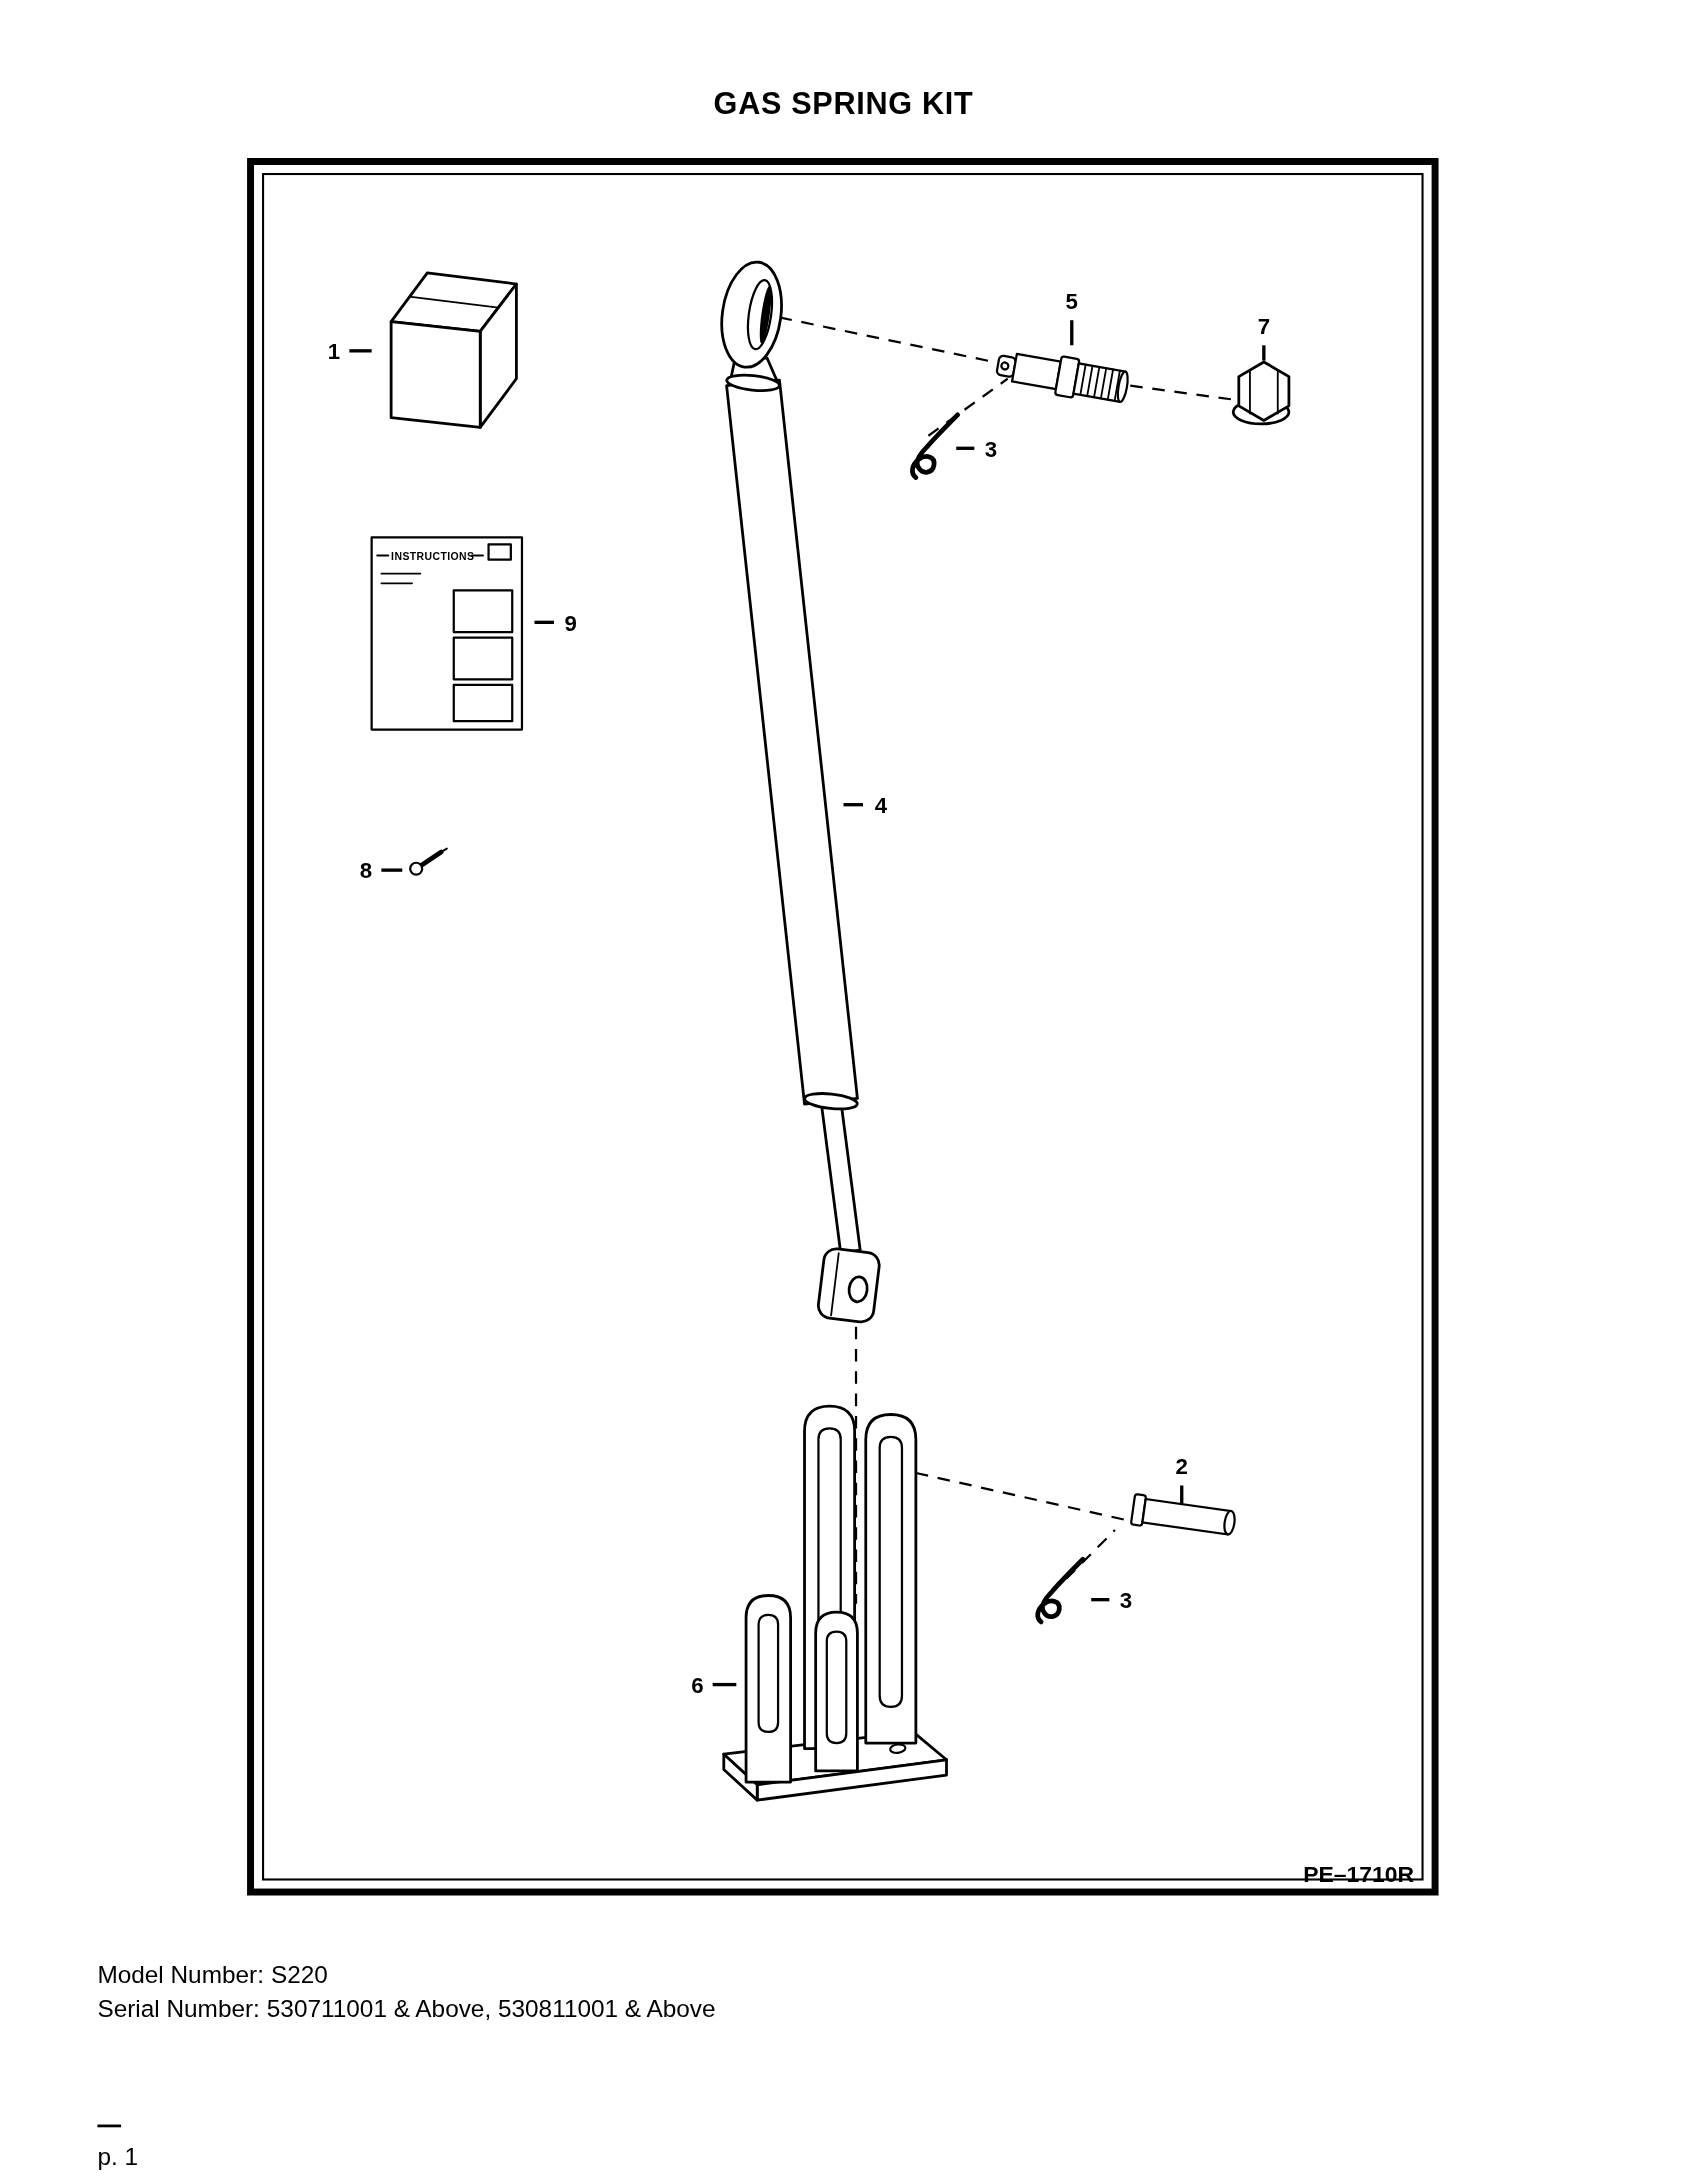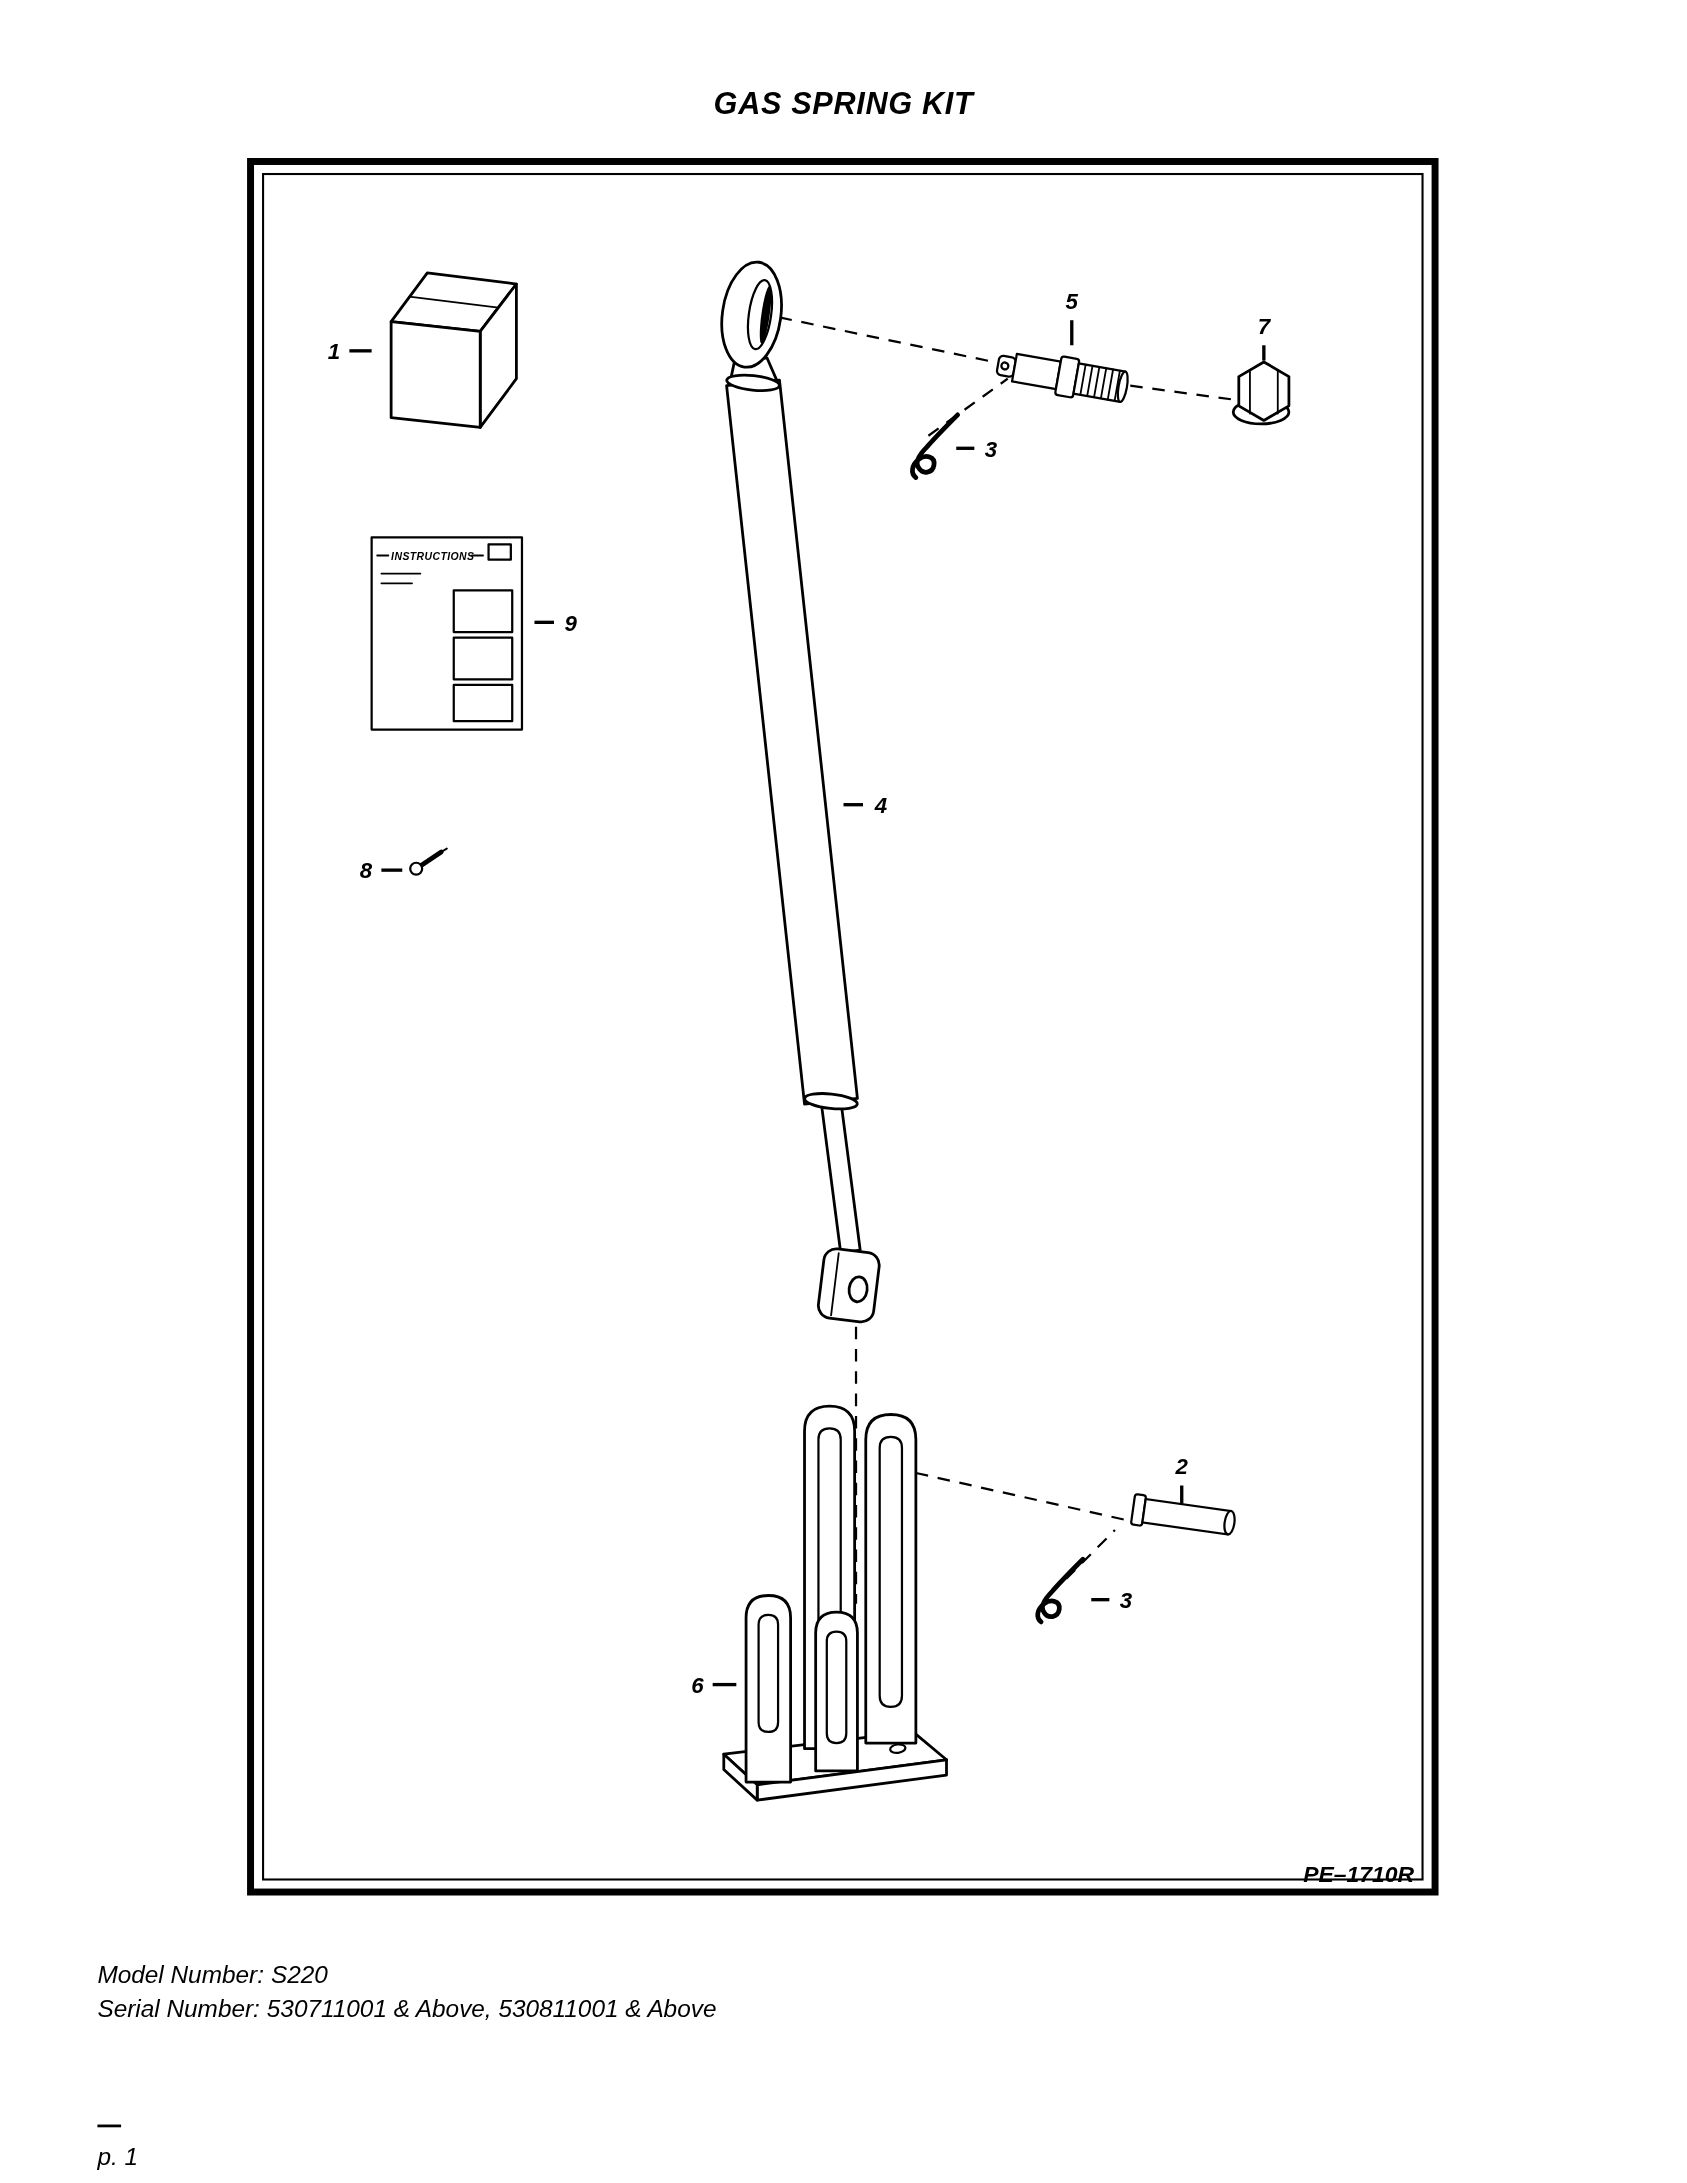--- a/index.html
+++ b/index.html
@@ -9,21 +9,20 @@
     width: 1687px;
     height: 2183px;
     font-family: "Liberation Sans", sans-serif;
   }
   .page {
     position: relative;
     width: 1687px;
     height: 2183px;
     background: #ffffff;
     overflow: hidden;
-    font-style: italic;
   }
   svg { display: block; }
 
   
   .ln      { stroke: #000; fill: none; stroke-width: 2; stroke-linejoin: round; stroke-linecap: round; }
   .thin    { stroke-width: 1.3; }
   .part    { fill: #fff; stroke: #000; stroke-width: 2; stroke-linejoin: round; }
   .partthin{ fill: #fff; stroke: #000; stroke-width: 1.6; stroke-linejoin: round; }
   .dash    { stroke: #000; stroke-width: 1.6; fill: none; stroke-dasharray: 9 7; }
   .callout-line { stroke: #000; stroke-width: 2.4; }

